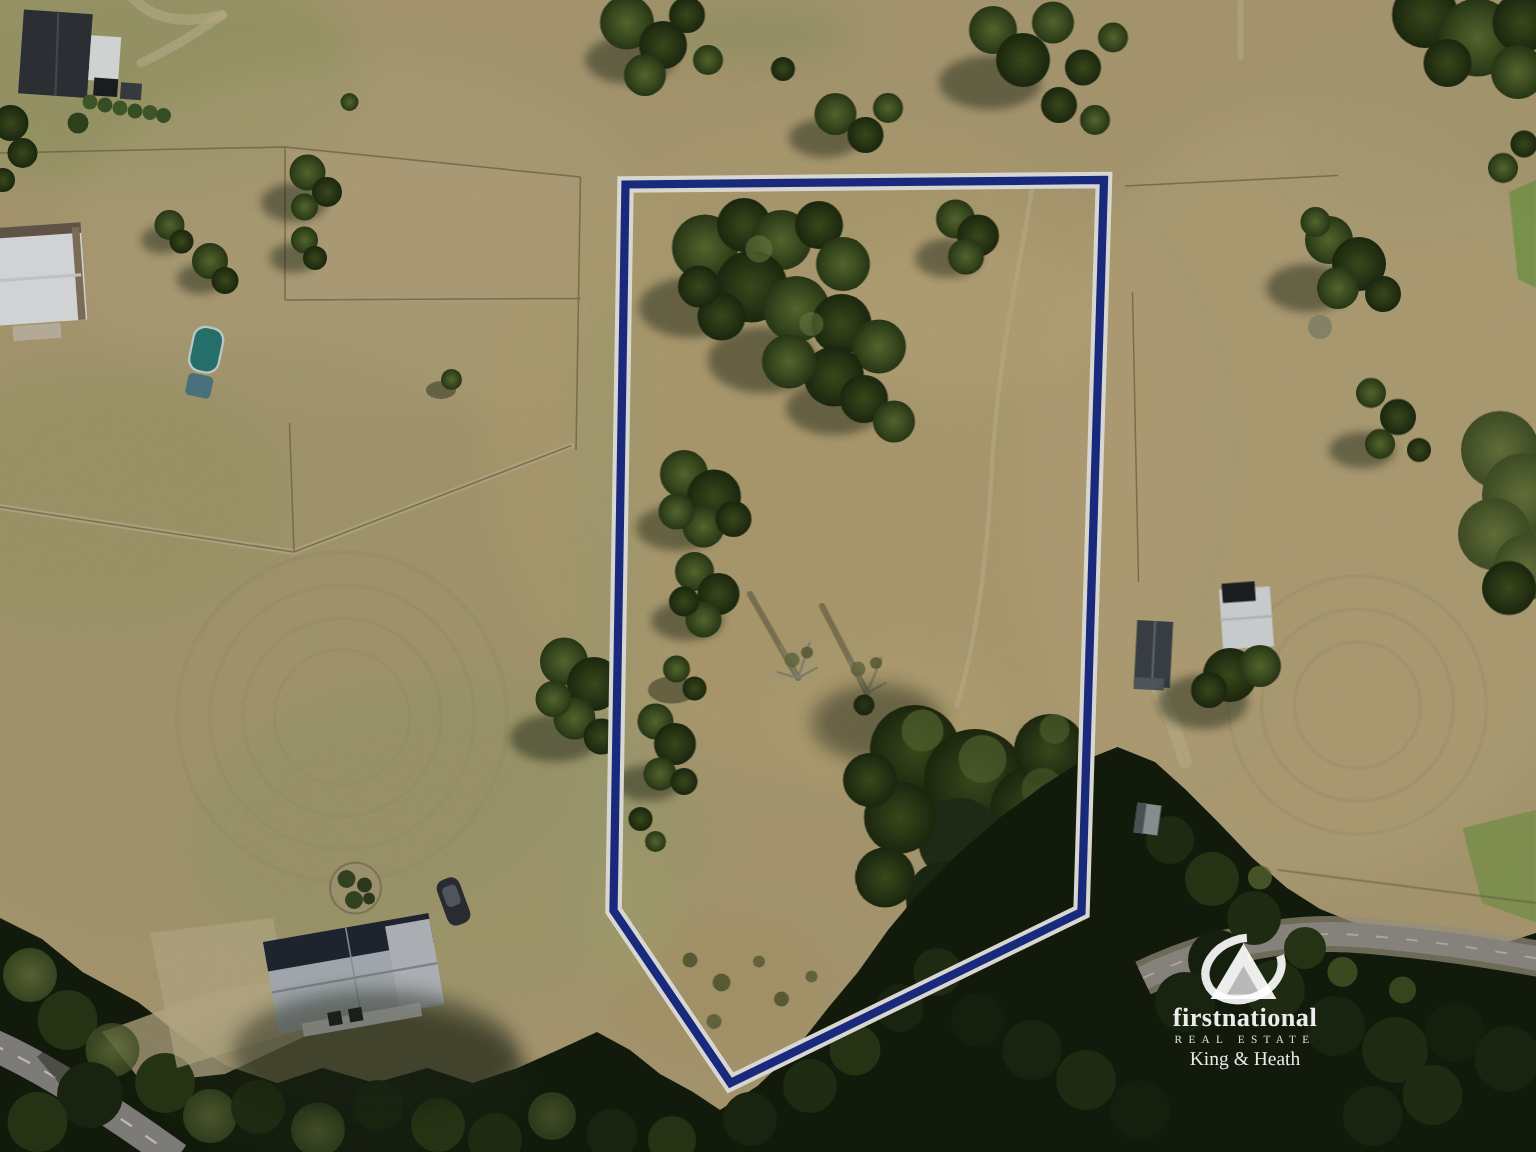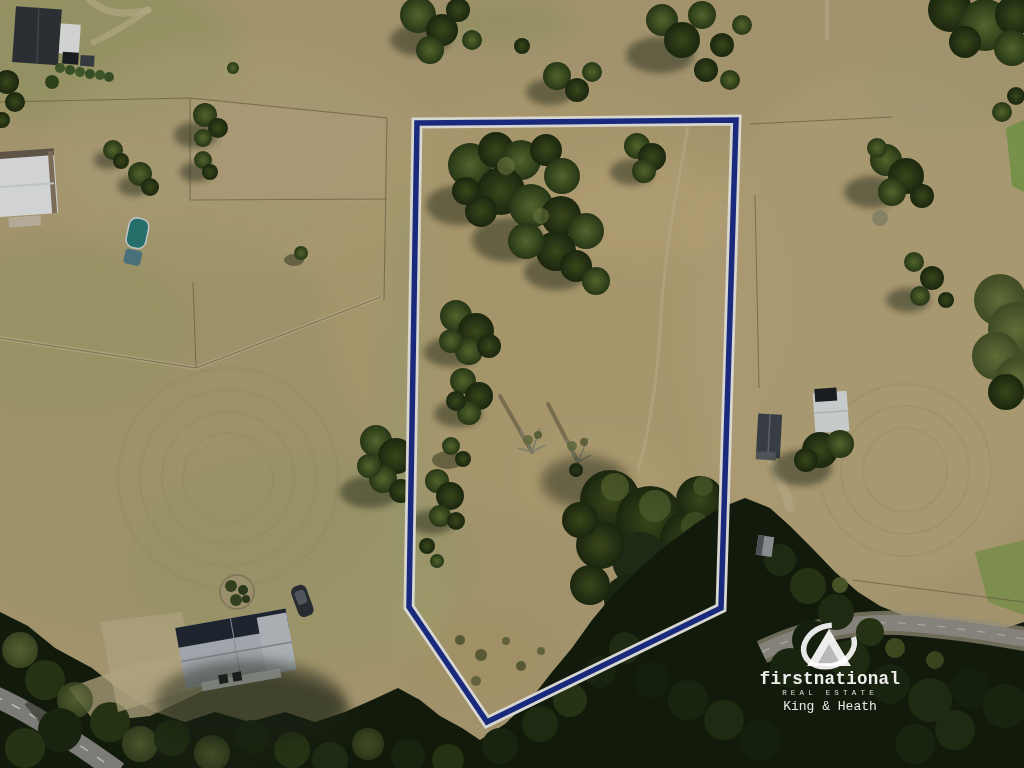--- a/index.html
+++ b/index.html
@@ -1,16 +1,16 @@
 <!DOCTYPE html>
 <html><head>
 <meta charset="utf-8">
 <style>
   html,body{margin:0;padding:0;background:#000;}
-  .stage{width:1024px;height:768px;overflow:hidden;position:relative;font-family:Liberation Mono, monospace;}
+  .stage{width:1024px;height:768px;overflow:hidden;position:relative;font-family:Liberation Serif, serif;}
   svg{display:block;}
   .fence{stroke:#6e6147;stroke-width:1;fill:none;opacity:.65;}
   .track{stroke:#cdbf98;fill:none;opacity:.6;stroke-linecap:round;}
   .mow{stroke:#9e9166;fill:none;opacity:.22;}
   .shadow{fill:#1f2812;opacity:.45;}
   .boundary-outline{fill:none;stroke:#f6f5ef;stroke-width:11;stroke-linejoin:miter;}
   .boundary-line{fill:none;stroke:#1d2f8e;stroke-width:5.5;stroke-linejoin:miter;}
   .wm{fill:#ffffff;opacity:.92;}
   .wm-brand{font-weight:bold;font-size:17.5px;letter-spacing:.3px;}
   .wm-tag{font-size:7.5px;letter-spacing:4.2px;opacity:.85;}

